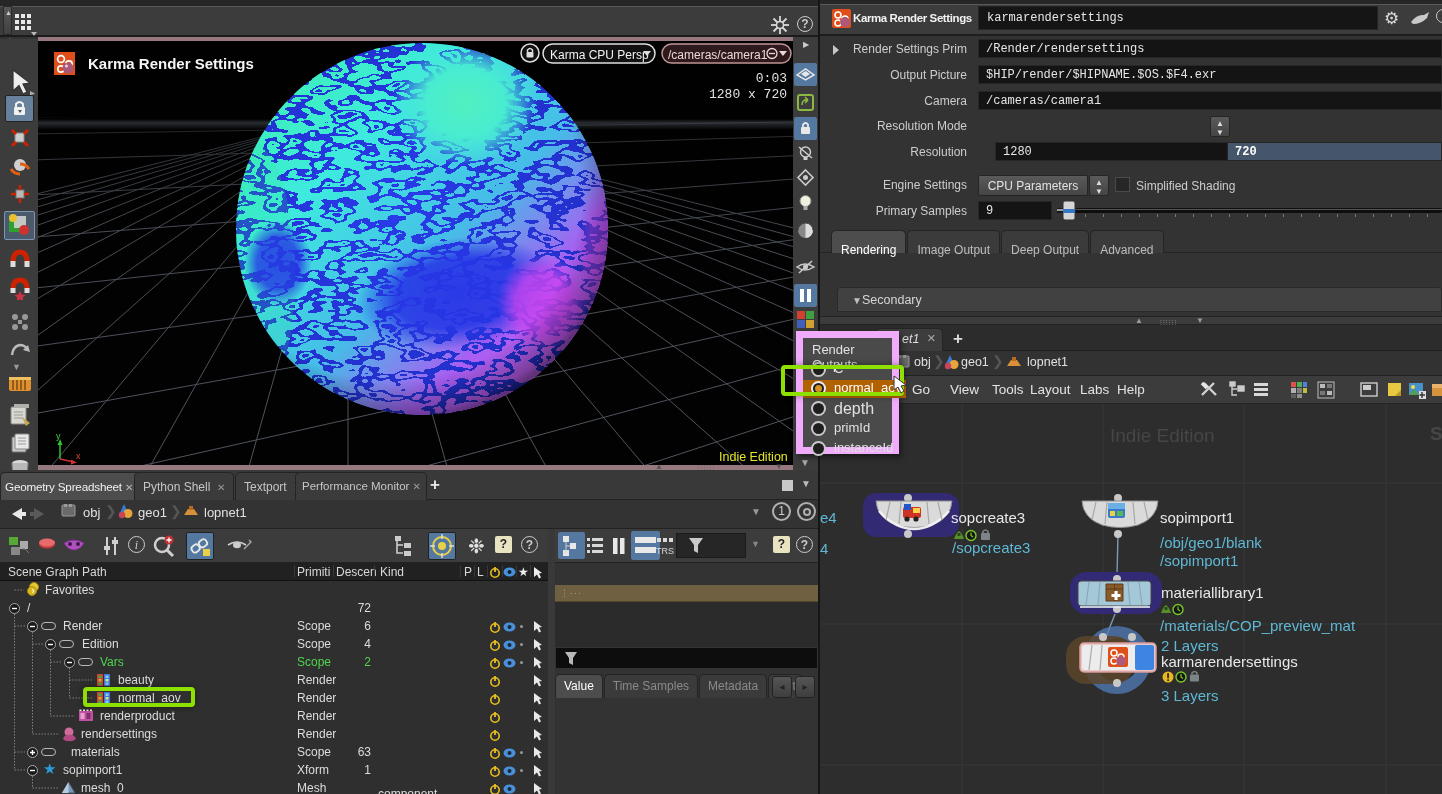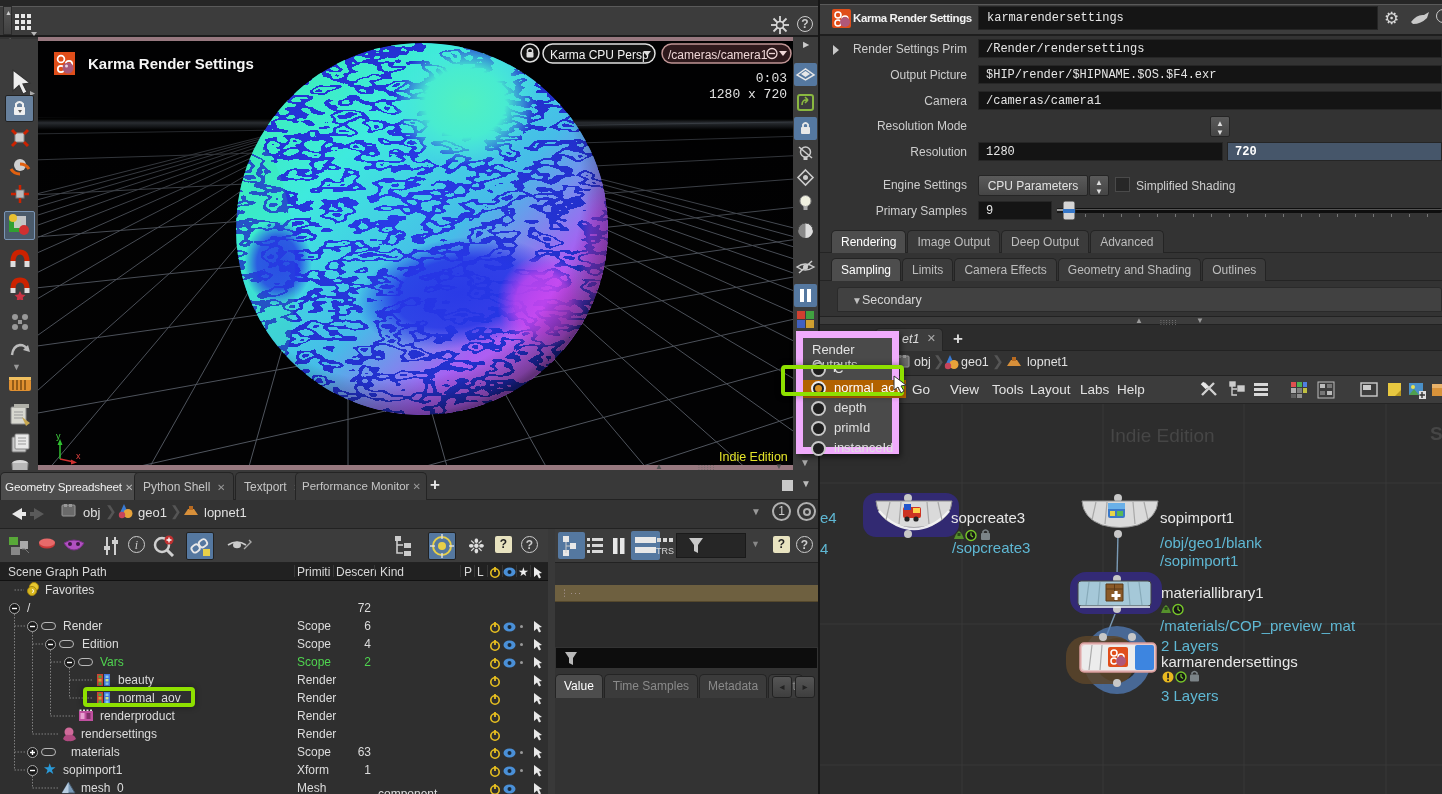--- a/index.html
+++ b/index.html
@@ -25,21 +25,21 @@
 #blpath { left:0; top:30px; width:818px; height:29px; background:#333; position:absolute; border-bottom:1px solid #222;}
 #sgpanel { left:0; top:59px; width:548px; height:265px; position:absolute; background:#2f2f2f; }
 #nvdiv { left:548px; top:59px; width:7px; height:265px; position:absolute; background:#393939; }
 #nvpanel { left:555px; top:59px; width:263px; height:265px; position:absolute; background:#333; }
 
 #parampane { left:820px; top:0; width:622px; height:316px; background:#333; }
 #rsplit { left:820px; top:316px; width:622px; height:9px; background:#3c3c3c; border-top:1px solid #222; border-bottom:1px solid #222; }
 #netpane { left:820px; top:325px; width:622px; height:469px; background:#2d2d2d; }
 .plabel { position:absolute; right:475px; text-align:right; color:#cdcdcd; font-size:12px; white-space:nowrap; }
 .pfield { position:absolute; left:158px; background:#141414; color:#e6e6e6; font-family:"Liberation Mono",monospace; font-size:12px; padding:2px 0 0 7px; height:19px; border:1px solid #262626; }
-.tab { display:inline-block; height:23px; line-height:22px; padding:0 9px; background:#3b3b3b; border:1px solid #242424; border-bottom:none; border-radius:5px 5px 0 0; color:#bdbdbd; font-size:12px; margin-right:1px; vertical-align:bottom;}
+.tab { display:inline-block; height:23px; line-height:22px; padding:8px 9px; background:#3b3b3b; border:1px solid #242424; border-bottom:none; border-radius:5px 5px 0 0; color:#bdbdbd; font-size:12px; margin-right:1px; vertical-align:bottom;}
 .tab.act { background:#4d4d4d; color:#fff; }
 
 #popup { left:796px; top:331px; width:103px; height:123px; background:#4a4a4a; border:7px solid #f0abfc; box-shadow:2px 3px 6px rgba(0,0,0,.5); z-index:50; }
 .grbox { position:absolute; border:4px solid #8ee000; border-radius:4px; z-index:60; box-shadow:0 0 6px rgba(0,0,0,.4); }
 </style></head>
 <body>
 <div class="abs" id="shelf">
   <svg style="position:absolute;left:15px;top:8px;" width="24" height="24">
       <g fill="#e8e8e8">
         <rect x="0" y="0" width="4" height="4"></rect>
@@ -859,21 +859,21 @@
       </svg></div>
   <div class="plabel" style="top:42px;">Render Settings Prim</div>
   <div class="pfield" style="top:39px;width:464px;">/Render/rendersettings</div>
   <div class="plabel" style="top:68px;">Output Picture</div>
   <div class="pfield" style="top:65px;width:464px;">$HIP/render/$HIPNAME.$OS.$F4.exr</div>
   <div class="plabel" style="top:94px;">Camera</div>
   <div class="pfield" style="top:91px;width:464px;">/cameras/camera1</div>
   <div class="plabel" style="top:119px;">Resolution Mode</div>
   <div class="abs" style="left:390px;top:116px;width:20px;height:21px;background:linear-gradient(#5a5a5a,#454545);border:1px solid #252525;border-radius:2px;text-align:center;color:#ddd;font-size:8px;line-height:9px;padding-top:2px;">▲<br>▼</div>
   <div class="plabel" style="top:145px;">Resolution</div>
-  <div class="pfield" style="top:142px;width:245px;">1280</div>
+  <div class="pfield" style="top:142px;width:245px;margin-left:17px;">1280</div>
   <div class="abs mono" style="left:407px;top:142px;width:215px;height:19px;background:#46566a;border:1px solid #252525;color:#fff;font-weight:bold;font-size:12px;padding:2px 0 0 7px;">720</div>
   <div class="plabel" style="top:178px;">Engine Settings</div>
   <div class="abs" style="left:158px;top:175px;width:110px;height:21px;background:linear-gradient(#5a5a5a,#454545);border:1px solid #252525;border-radius:2px;color:#e2e2e2;font-size:12px;text-align:center;padding-top:3px;">CPU Parameters</div>
   <div class="abs" style="left:269px;top:175px;width:20px;height:21px;background:linear-gradient(#5a5a5a,#454545);border:1px solid #252525;border-radius:2px;text-align:center;color:#ddd;font-size:8px;line-height:9px;padding-top:2px;">▲<br>▼</div>
   <div class="abs" style="left:295px;top:177px;width:15px;height:15px;background:#272727;border:1px solid #4a4a4a;"></div>
   <div class="abs" style="left:316px;top:179px;color:#cdcdcd;font-size:12px;">Simplified Shading</div>
   <div class="plabel" style="top:204px;">Primary Samples</div>
   <div class="pfield" style="top:201px;width:74px;">9</div>
   <div class="abs" style="left:237px;top:201px;width:385px;height:19px;">
     <svg width="385" height="19">
@@ -904,23 +904,20 @@
       <rect x="6" y="0" width="12" height="19" rx="2" fill="#d5d5d5" stroke="#333"></rect>
       <rect x="6" y="8" width="12" height="4" fill="#3677c8"></rect>
       <rect x="0" y="7" width="6" height="5" fill="#1a1a1a"></rect>
         <rect x="0" y="8" width="6" height="2" fill="#999"></rect>
     </svg>
   </div>
 
   <div class="abs" style="left:0;top:230px;width:622px;height:23px;border-bottom:1px solid #242424;">
     <div style="position:absolute;left:11px;bottom:-1px;"><span class="tab act">Rendering</span><span class="tab">Image Output</span><span class="tab">Deep Output</span><span class="tab">Advanced</span></div>
   </div>
-  <div class="abs" style="left:0;top:258px;width:622px;height:23px;border-bottom:1px solid #242424;">
-    <div style="position:absolute;left:11px;bottom:-1px;"><span class="tab act">Sampling</span><span class="tab">Limits</span><span class="tab">Camera Effects</span><span class="tab">Geometry and Shading</span><span class="tab">Outlines</span></div>
-  </div>
   <div class="abs" style="left:17px;top:287px;width:605px;height:25px;background:#414141;border:1px solid #2a2a2a;border-radius:3px 3px 0 0;">
     <span style="position:absolute;left:14px;top:7px;color:#c0c0c0;font-size:10px;">▼</span>
     <span style="position:absolute;left:24px;top:5px;color:#d5d5d5;font-size:12.5px;">Secondary</span>
   </div>
 
 </div>
 <div class="abs" id="rsplit">
     <span style="position:absolute;left:315px;top:-1px;color:#9a9a9a;font-size:8px;">▲</span>
     <span style="position:absolute;left:340px;top:1px;color:#888;font-size:7px;letter-spacing:1px;">⁝⁝⁝⁝⁝⁝</span>
     <span style="position:absolute;left:376px;top:-1px;color:#9a9a9a;font-size:8px;">▼</span>
@@ -1148,21 +1145,21 @@
 </div>
 <div class="abs" id="popup">
   <div style="position:absolute;left:9px;top:4px;color:#e2e2e2;font-size:13px;">Render Outputs</div>
   <div style="position:absolute;left:8px;top:23.5px;width:15px;height:15px;border-radius:50%;background:#1e1e1e;border:2px solid #c8c8c8;"></div>
   <div style="position:absolute;left:31px;top:23px;color:#e0e0e0;font-size:13px;">C</div>
   <div style="position:absolute;left:0px;top:42px;width:103px;height:18px;background:#b26200;"></div>
   <div style="position:absolute;left:8px;top:42.5px;width:15px;height:15px;border-radius:50%;background:#1e1e1e;border:2px solid #ececec;"></div>
   <div style="position:absolute;left:12px;top:46.5px;width:7px;height:7px;border-radius:50%;background:#d89020;"></div>
   <div style="position:absolute;left:31px;top:42px;color:#fff;font-size:13px;">normal_aov</div>
   <div style="position:absolute;left:8px;top:62.5px;width:15px;height:15px;border-radius:50%;background:#1e1e1e;border:2px solid #c8c8c8;"></div>
-  <div style="position:absolute;left:31px;top:62px;color:#e0e0e0;font-size:13px;">depth</div>
+  <div style="position:absolute;left:31px;top:62px;color:#e0e0e0;font-size:16px;">depth</div>
   <div style="position:absolute;left:8px;top:82.5px;width:15px;height:15px;border-radius:50%;background:#1e1e1e;border:2px solid #c8c8c8;"></div>
   <div style="position:absolute;left:31px;top:82px;color:#e0e0e0;font-size:13px;">primId</div>
   <div style="position:absolute;left:8px;top:102.5px;width:15px;height:15px;border-radius:50%;background:#1e1e1e;border:2px solid #c8c8c8;"></div>
   <div style="position:absolute;left:31px;top:102px;color:#e0e0e0;font-size:13px;">instanceId</div>
 </div>
 <svg class="abs" style="left:893px;top:375px;z-index:70;" width="16" height="20">
     <path d="M1 1 L1 15 L5 12 L8 18 L11 16 L8 11 L13 10 Z" fill="#fff" stroke="#333" stroke-width="1"></path>
   </svg>
 <div class="grbox" style="left:781px; top:365px; width:123px; height:31px;"></div>
 <div class="grbox" style="left:83px; top:687px; width:112px; height:20px;"></div>

